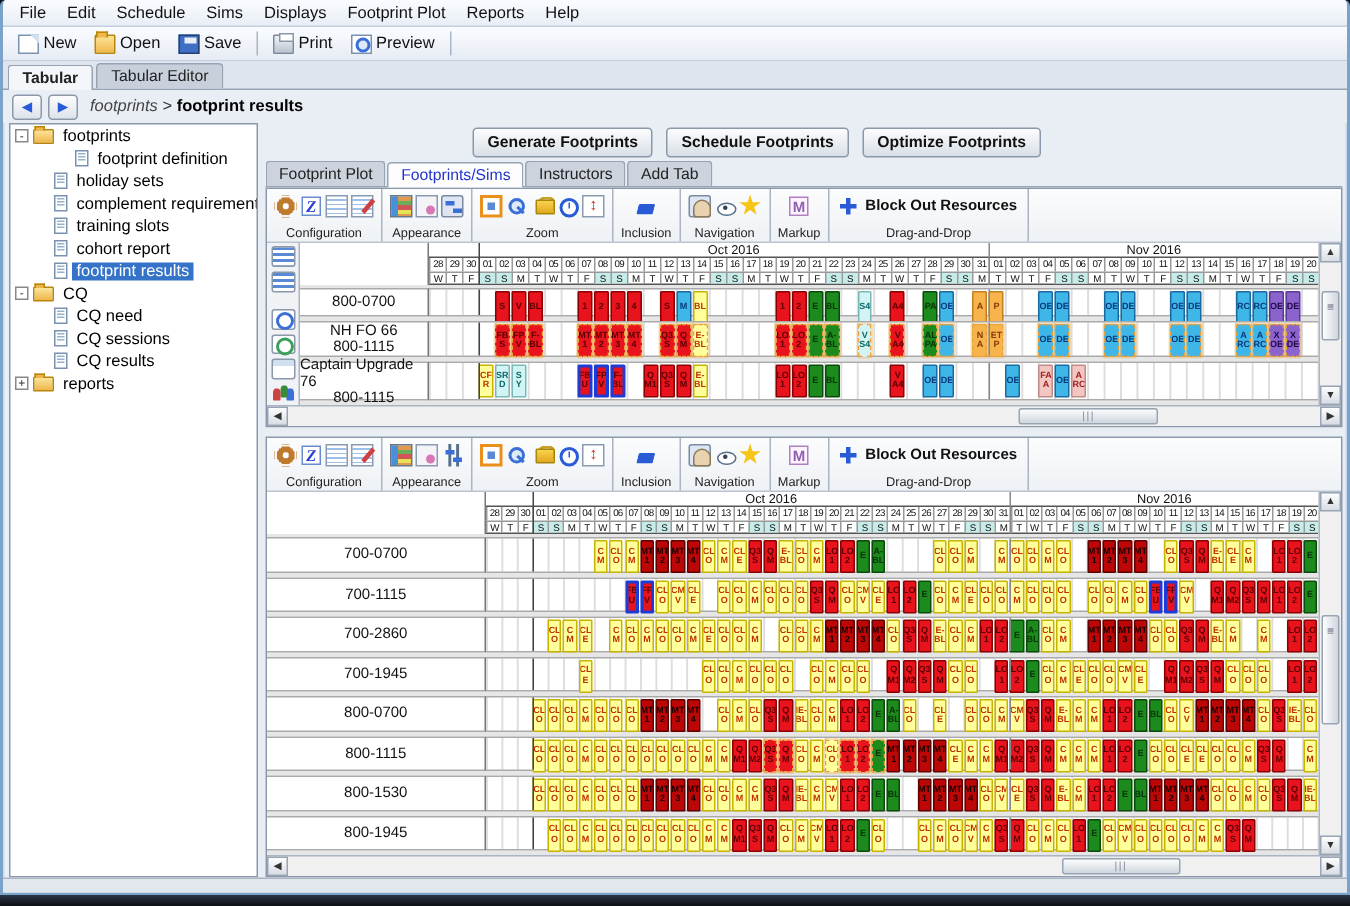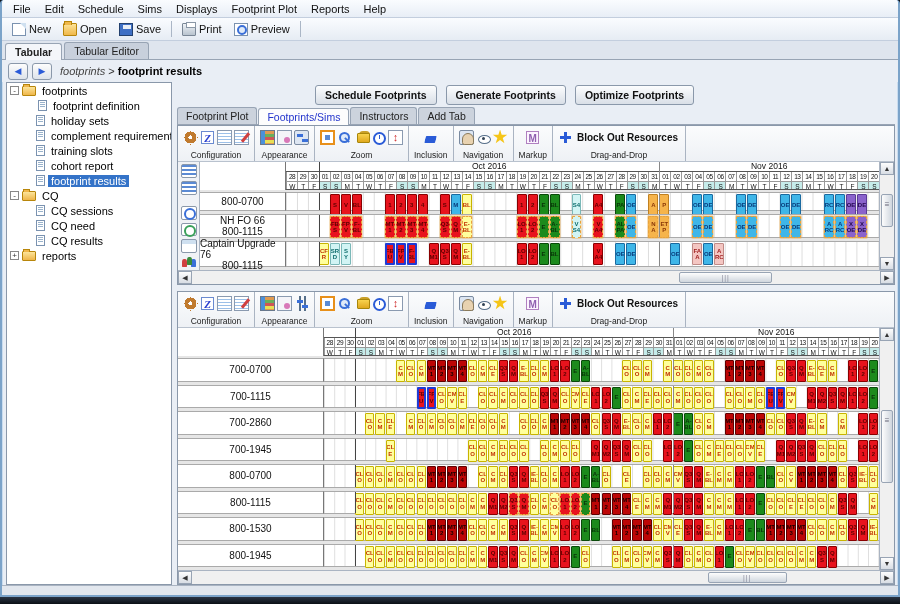--- a/index.html
+++ b/index.html
@@ -189,21 +189,21 @@
       <span class="cur">footprint results</span>
     </span>
   </div>
   <div class="cols">
     <div class="treepanel" id="tree">
           <div class="titem" style="padding-left: 3px;">
             <span class="texp">-</span>
             <span class="tfold"></span>
             <span class="tlabel">footprints</span>
           </div>
-          <div class="titem" style="padding-left: 19px;">
+          <div class="titem" style="padding-left: 31px;">
             <span class="texp none"></span>
             <span class="tpage"></span>
             <span class="tlabel">footprint definition</span>
           </div>
           <div class="titem" style="padding-left: 17px;">
             <span class="texp none"></span>
             <span class="tpage"></span>
             <span class="tlabel">holiday sets</span>
           </div>
           <div class="titem" style="padding-left: 17px;">
@@ -227,42 +227,42 @@
             <span class="tlabel">footprint results</span>
           </div>
           <div class="titem" style="padding-left: 3px;">
             <span class="texp">-</span>
             <span class="tfold"></span>
             <span class="tlabel">CQ</span>
           </div>
           <div class="titem" style="padding-left: 17px;">
             <span class="texp none"></span>
             <span class="tpage"></span>
-            <span class="tlabel">CQ sessions</span>
+            <span class="tlabel">CQ need</span>
           </div>
           <div class="titem" style="padding-left: 17px;">
             <span class="texp none"></span>
             <span class="tpage"></span>
-            <span class="tlabel">CQ need</span>
+            <span class="tlabel">CQ sessions</span>
           </div>
           <div class="titem" style="padding-left: 17px;">
             <span class="texp none"></span>
             <span class="tpage"></span>
             <span class="tlabel">CQ results</span>
           </div>
           <div class="titem" style="padding-left: 3px;">
             <span class="texp">+</span>
             <span class="tfold"></span>
             <span class="tlabel">reports</span>
           </div>
         </div>
     <div class="rightcol">
       <div class="actionrow" id="actions">
+            <button class="abtn">Generate Footprints</button>
             <button class="abtn">Schedule Footprints</button>
-            <button class="abtn">Generate Footprints</button>
             <button class="abtn">Optimize Footprints</button>
           </div>
       <div class="viewtabs" id="viewtabs">
             <span class="vtab">Footprint Plot</span>
             <span class="vtab active">Footprints/Sims</span>
             <span class="vtab">Instructors</span>
             <span class="vtab">Add Tab</span>
           </div>
       <div class="panel" id="panel1">
             <div class="ptb">

